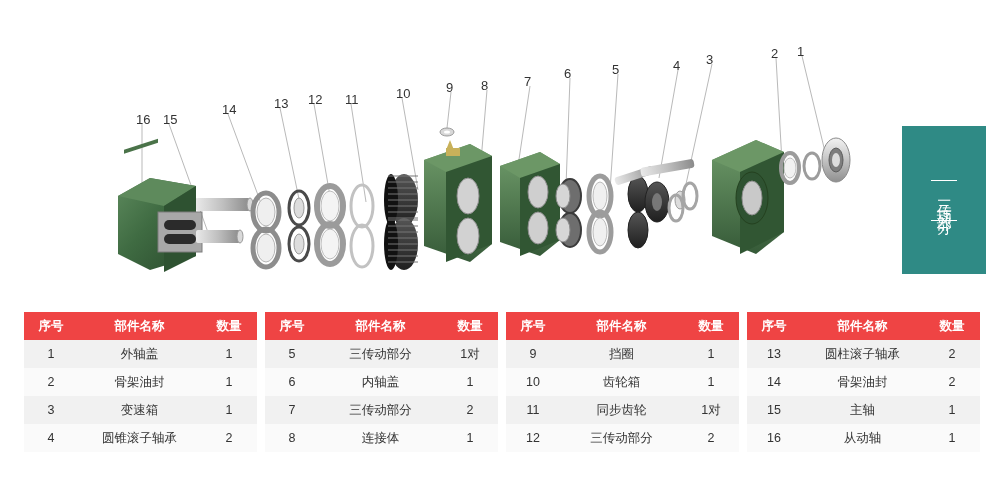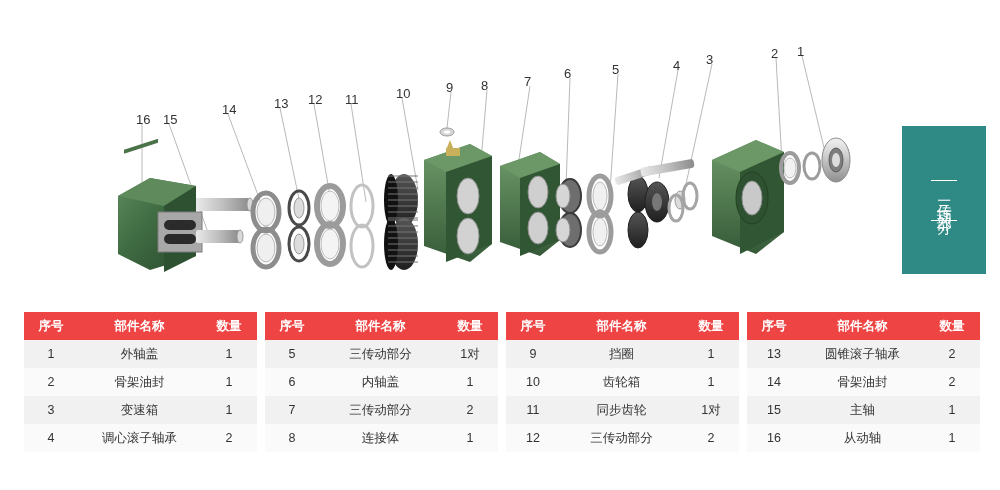--- a/index.html
+++ b/index.html
@@ -299,21 +299,21 @@
         <td>骨架油封</td>
         <td>1</td>
       </tr>
       <tr>
         <td>3</td>
         <td>变速箱</td>
         <td>1</td>
       </tr>
       <tr>
         <td>4</td>
-        <td>调心滚子轴承</td>
+        <td>圆锥滚子轴承</td>
         <td>2</td>
       </tr>
     </tbody>
   </table>
 
   <table class="block">
     <thead>
       <tr>
         <th class="c-no">序号</th>
         <th class="c-name">部件名称</th>
@@ -380,21 +380,21 @@
     <thead>
       <tr>
         <th class="c-no">序号</th>
         <th class="c-name">部件名称</th>
         <th class="c-qty">数量</th>
       </tr>
     </thead>
     <tbody>
       <tr>
         <td>13</td>
-        <td>圆锥滚子轴承</td>
+        <td>圆柱滚子轴承</td>
         <td>2</td>
       </tr>
       <tr>
         <td>14</td>
         <td>骨架油封</td>
         <td>2</td>
       </tr>
       <tr>
         <td>15</td>
         <td>主轴</td>

